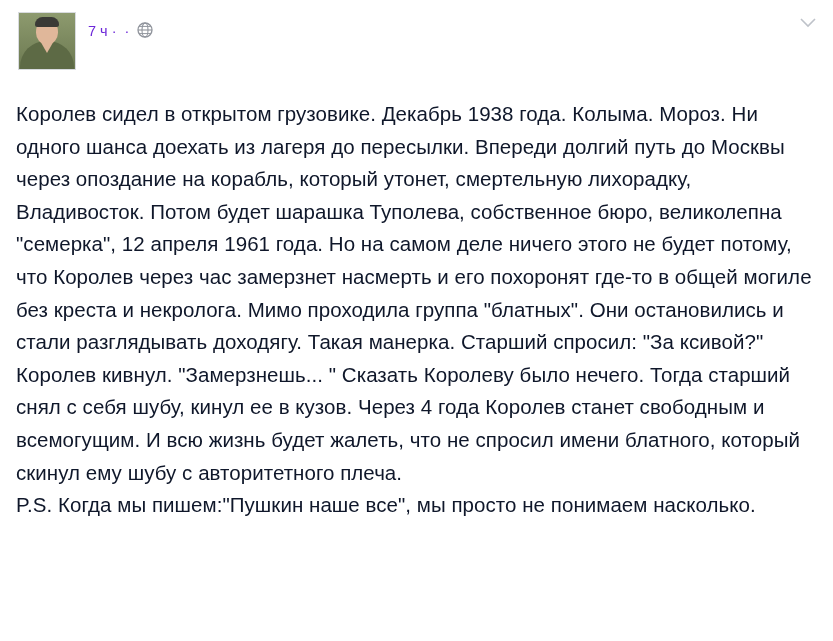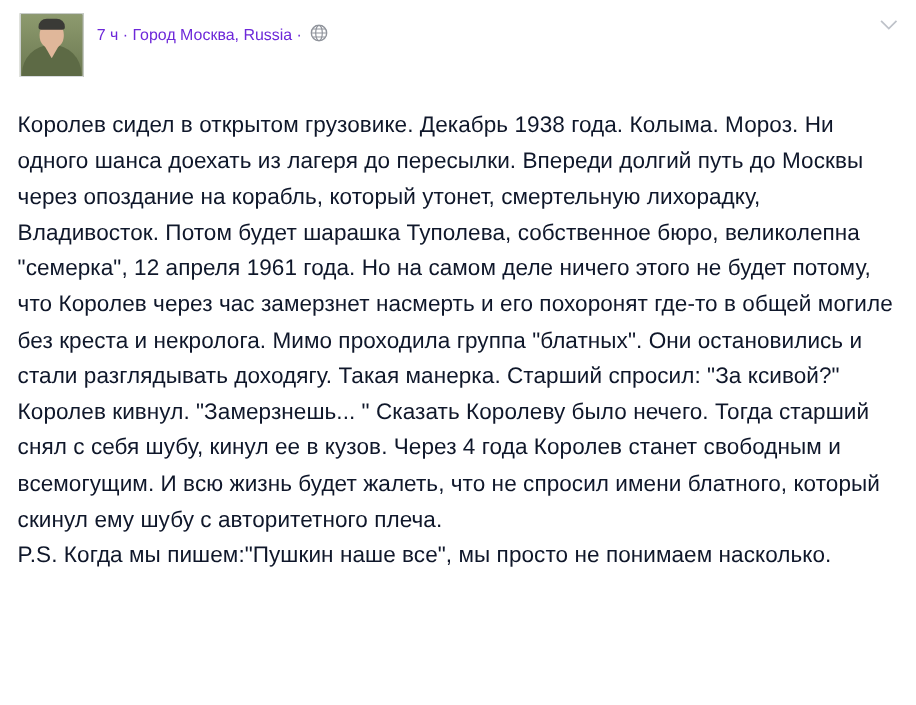--- a/index.html
+++ b/index.html
@@ -144,21 +144,20 @@
       <div class="bg"></div>
       <div class="body"></div>
       <div class="collar"></div>
       <div class="head"></div>
     </div>
 
     <div class="header-text">
       <div class="meta">
         <span>7 ч</span>
         <span class="sep">·</span>
-        <span>Город Москва, Russia</span>
         <span class="sep">·</span>
         <span class="globe">
           <svg width="16" height="16" viewBox="0 0 16 16" aria-hidden="true">
             <circle cx="8" cy="8" r="7" fill="none" stroke="#90949c" stroke-width="1.3"></circle>
             <ellipse cx="8" cy="8" rx="3" ry="7" fill="none" stroke="#90949c" stroke-width="1.1"></ellipse>
             <line x1="1" y1="8" x2="15" y2="8" stroke="#90949c" stroke-width="1.1"></line>
             <line x1="2.2" y1="4.4" x2="13.8" y2="4.4" stroke="#90949c" stroke-width="1"></line>
             <line x1="2.2" y1="11.6" x2="13.8" y2="11.6" stroke="#90949c" stroke-width="1"></line>
           </svg>
         </span>

